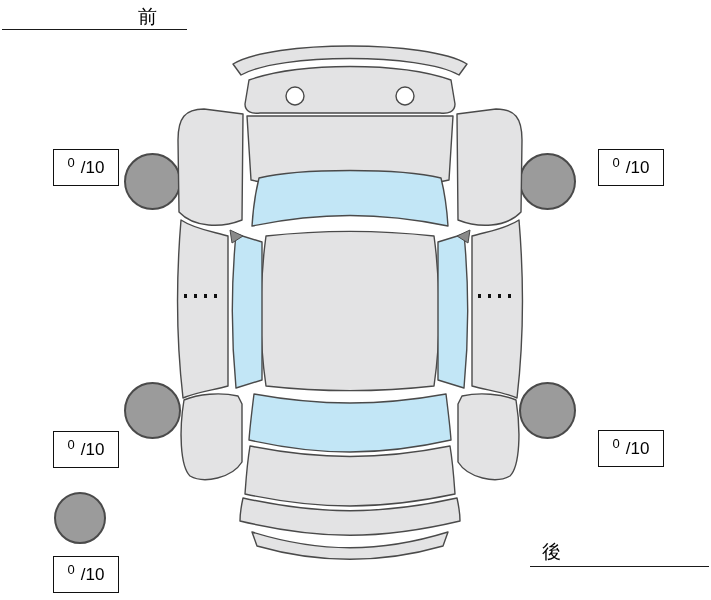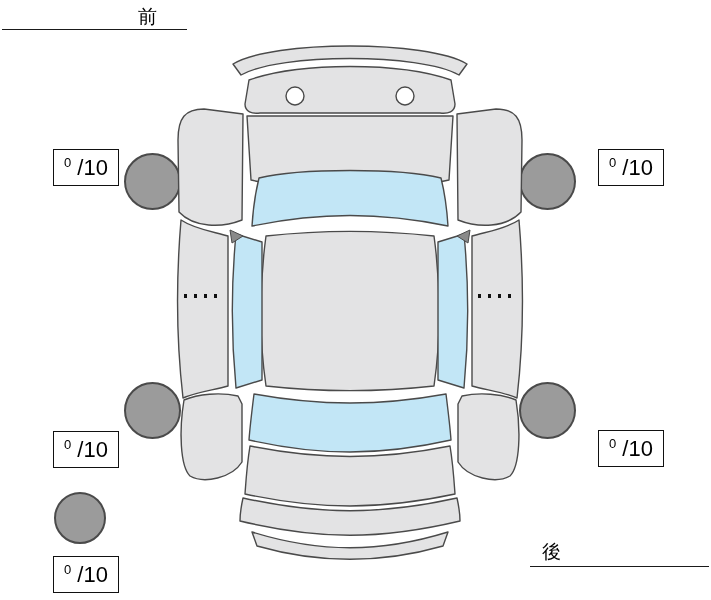--- a/index.html
+++ b/index.html
@@ -17,21 +17,21 @@
   .front-rule { left:2px;   top:29px;  width:185px; }
   .rear-rule  { left:530px; top:566px; width:179px; }
 
   
   .score-box {
     position:absolute; width:66px; height:37px; box-sizing:border-box;
     border:1px solid #111; background:#fff; z-index:4;
     display:flex; align-items:center; justify-content:center;
   }
   .score-box .num { font-size:13px; transform:translateY(-5px); margin-right:6px; }
-  .score-box .den { font-size:22px; }
+  .score-box .den { font-size:17px; }
   .sb-fl    { left:53px;  top:149px; }
   .sb-fr    { left:598px; top:149px; }
   .sb-rl    { left:53px;  top:431px; }
   .sb-rr    { left:598px; top:430px; }
   .sb-spare { left:53px;  top:556px; }
 
   
   .tire {
     position:absolute; width:57px; height:57px; box-sizing:border-box;
     border-radius:50%; background:#9b9b9b; border:2px solid #4a4a4a; z-index:1;

